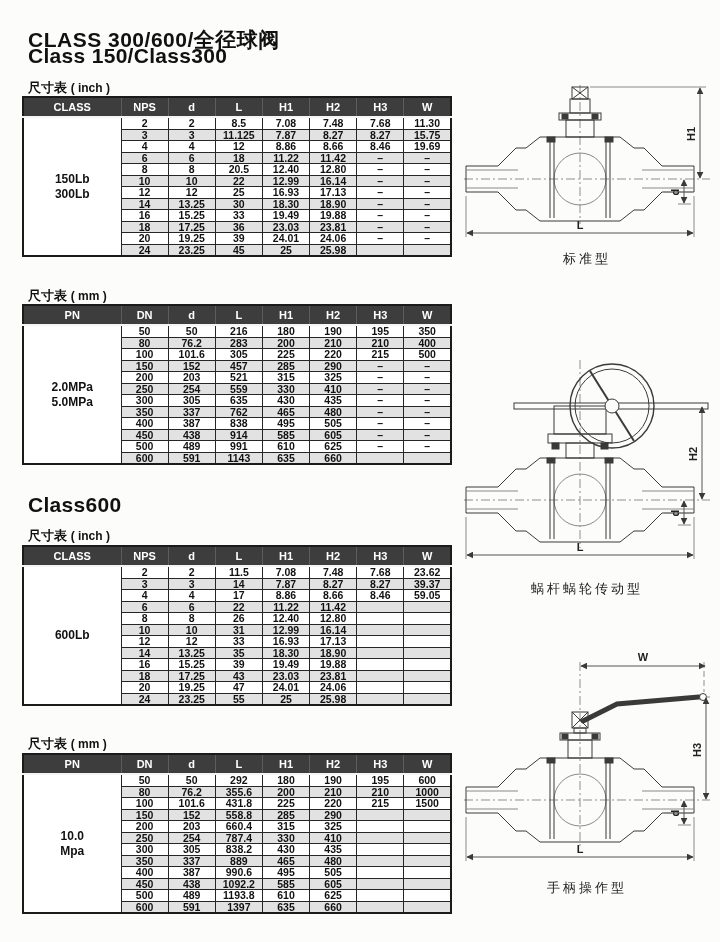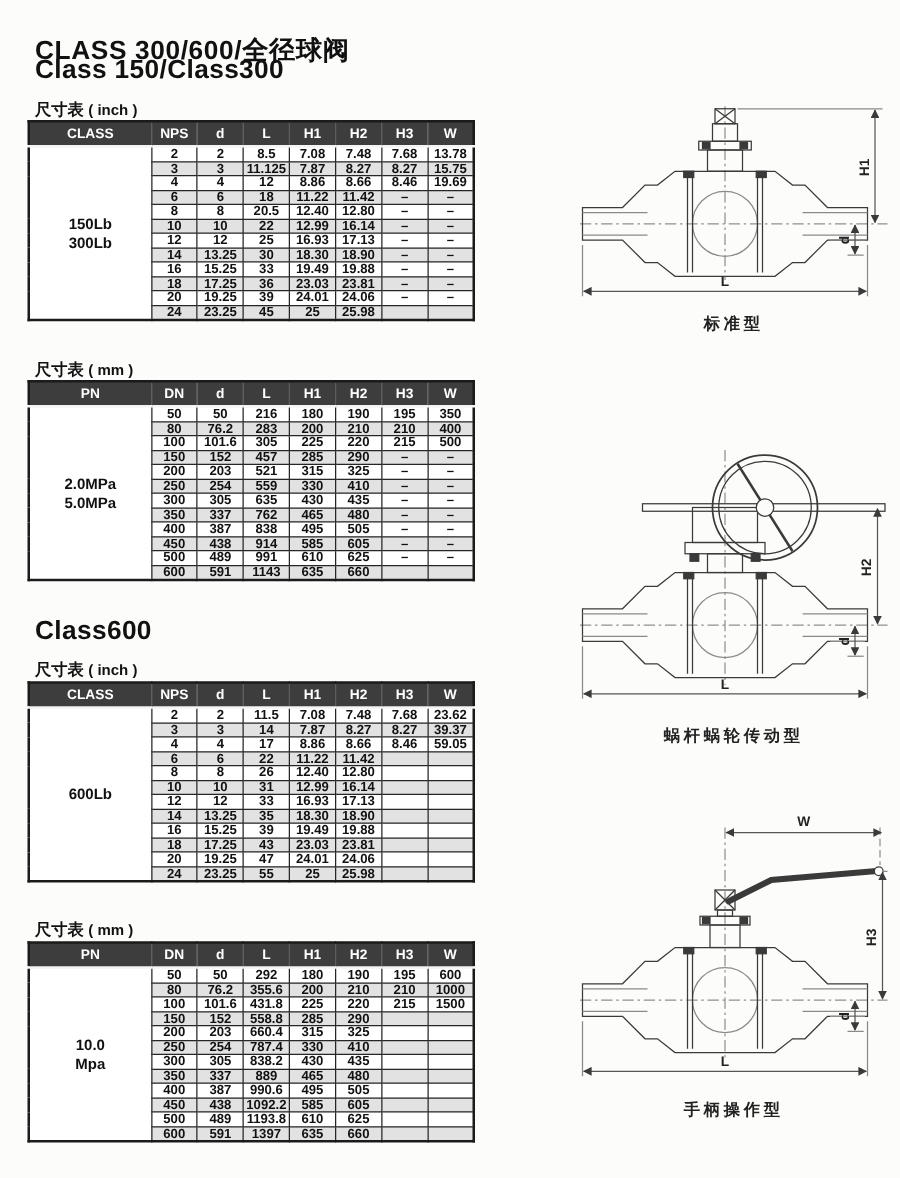--- a/index.html
+++ b/index.html
@@ -13,21 +13,21 @@
   }
   .abs { position:absolute; }
   .main-title { font-size:21px; font-weight:bold; letter-spacing:.5px;margin-top:20px; }
   .sub-title  { font-size:21px; font-weight:bold; letter-spacing:.3px;text-align:center; }
   .tbl-label  { font-size:13px; font-weight:bold; }
   .tbl-label .unit { font-size:12px; }
 
   table.dim {
     border-collapse:collapse;
     table-layout:fixed;
-    width:358px;
+    width:430px;
     border:2px solid #1b1b1b;
     background:#fff;
   }
   table.dim col.c-group { width:98px; }
   table.dim th {
     background:#3d3d3d; color:#fff;
     font-size:11px; font-weight:bold;
     height:20px; text-align:center;
     border:1px solid #5d5d5d;
     border-bottom:2px solid #f4f4f4;
@@ -40,21 +40,21 @@
     padding:0;
     background:#fff;
   }
   table.dim tbody tr:nth-child(even) td { background:#e2e2e2; }
   table.dim td.group {
     background:#fff !important;
     font-size:12px; font-weight:bold; line-height:15px;text-align:center;
   }
   .drawing-caption {
     width:250px; text-align:center;
-    font-size:13px; font-weight:bold; letter-spacing:3px;
+    font-size:13px; font-weight:normal; letter-spacing:3px;
     color:#222;
   }
   svg text { font-family:"Liberation Sans", sans-serif; }
 </style>
 </head>
 <body>
 
 <div class="abs main-title" style="left:28px; top:6px;">CLASS 300/600/全径球阀</div>
 
 <div class="abs sub-title" style="left:28px; top:44px;">Class 150/Class300</div>
@@ -91,21 +91,21 @@
         <td class="group" rowspan="12">
           <div>150Lb</div>
           <div>300Lb</div>
         </td>
         <td>2</td>
         <td>2</td>
         <td>8.5</td>
         <td>7.08</td>
         <td>7.48</td>
         <td>7.68</td>
-        <td>13.78</td>
+        <td>11.30</td>
       </tr>
       <tr>
         <td>3</td>
         <td>3</td>
         <td>11.125</td>
         <td>7.87</td>
         <td>8.27</td>
         <td>8.27</td>
         <td>15.75</td>
       </tr>

